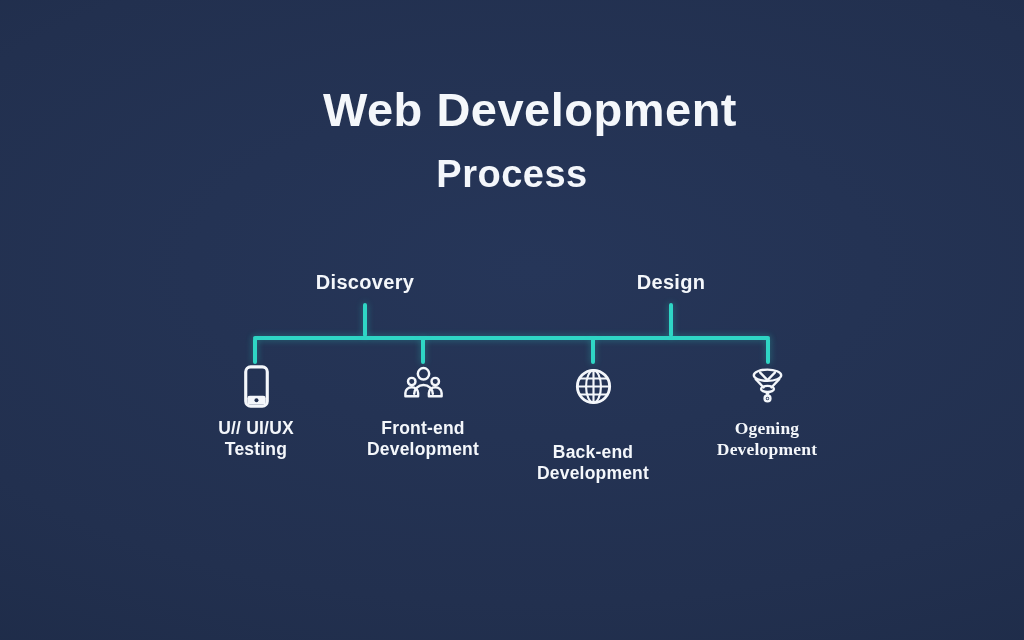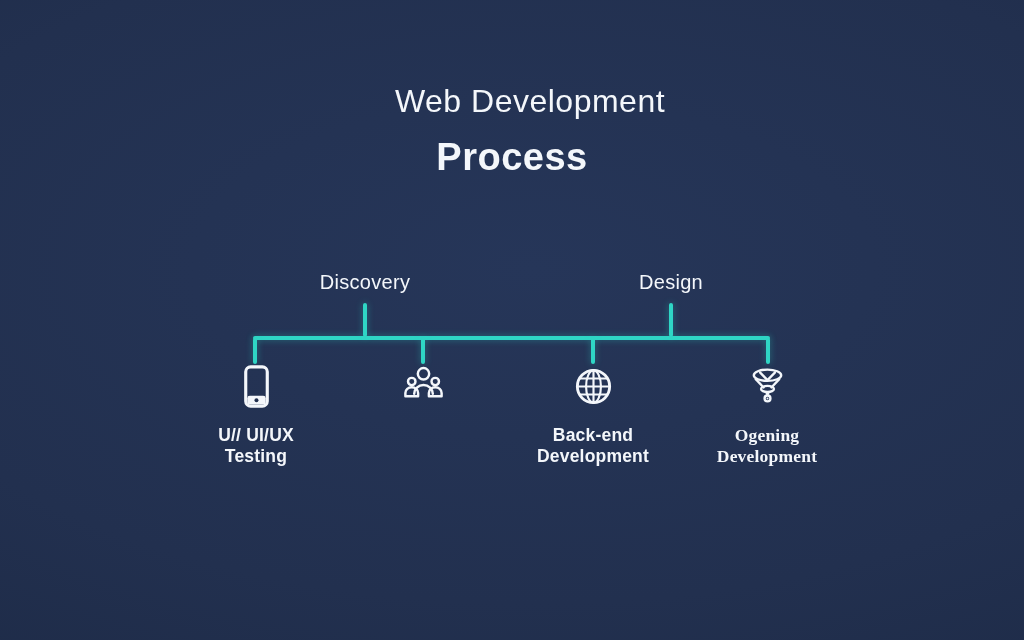--- a/index.html
+++ b/index.html
@@ -24,39 +24,39 @@
   
   .title-block {
     position: absolute;
     top: 84px;
     left: 0;
     width: 1024px;
     text-align: center;
     line-height: 1.1;
   }
   .title-line1 {
-    font-size: 32px;
-    font-weight: 400;
+    font-size: 47px;
+    font-weight: 700;
     letter-spacing: 0.5px;
     padding-left: 36px;
   }
   .title-line2 {
     font-size: 38px;
     font-weight: 700;
     letter-spacing: 0.5px;
     margin-top: 18px;
   }
 
   
   .phase-label {
     position: absolute;
     top: 271px;
     transform: translateX(-50%);
     font-size: 20px;
-    font-weight: 400;
+    font-weight: 700;
     letter-spacing: 0.3px;
     white-space: nowrap;
   }
   .phase-discovery { left: 365px; }
   .phase-testing   { left: 671px; }
 
   
   .tl {
     position: absolute;
     background: var(--accent, #2fd6c5);
@@ -78,31 +78,31 @@
     position: absolute;
     top: 363px;
     width: 180px;
     display: flex;
     flex-direction: column;
     align-items: center;
     text-align: center;
   }
   .stage-1 { left: 166px; }  
   .stage-2 { left: 333px; }  
-  .stage-3 { left: 503px; }  
+  .stage-3 { left: 503px; gap: 24px; }  
   .stage-4 { left: 677px; font-family: Liberation Serif, serif; }  
 
   .stage-icon {
     width: 47px;
     height: 47px;
     display: block;
   }
   .stage-icon svg { display: block; }
   .stage-label {
-    margin-top: 15px;
+    margin-top: 8px;
     font-size: 17.5px;
     font-weight: 700;
     line-height: 21px;
     letter-spacing: 0.2px;
     white-space: nowrap;
   }
 </style>
 </head>
 <body>
 
@@ -144,20 +144,24 @@
         <g fill="none" stroke="#f4f7fb" stroke-width="2.5" stroke-linejoin="round" stroke-linecap="round">
           <circle cx="24" cy="11" r="5.8"></circle>
           <path d="M14.5 31.5 a9.5 9 0 0 1 19 0"></path>
           <circle cx="12" cy="19" r="3.8"></circle>
           <path d="M5.5 34 v-3.4 a6.5 5.8 0 0 1 13 0 V34 Z"></path>
           <circle cx="36" cy="19" r="3.8"></circle>
           <path d="M29.5 34 v-3.4 a6.5 5.8 0 0 1 13 0 V34 Z"></path>
         </g>
       </svg>
     </span>
+    <div class="stage-label">
+      <div>Front-end</div>
+      <div>Development</div>
+    </div>
   </div>
 
   <div class="stage stage-3">
     <span class="stage-icon">
       <svg viewBox="0 0 48 48" width="47" height="47">
         <g fill="none" stroke="#f4f7fb" stroke-linecap="round">
           <circle cx="24" cy="24" r="16.5" stroke-width="2.9"></circle>
           <ellipse cx="24" cy="24" rx="7.6" ry="16.5" stroke-width="2.2"></ellipse>
           <line x1="24" y1="7.5" x2="24" y2="40.5" stroke-width="2.2"></line>
           <line x1="7.5" y1="24" x2="40.5" y2="24" stroke-width="2.2"></line>

